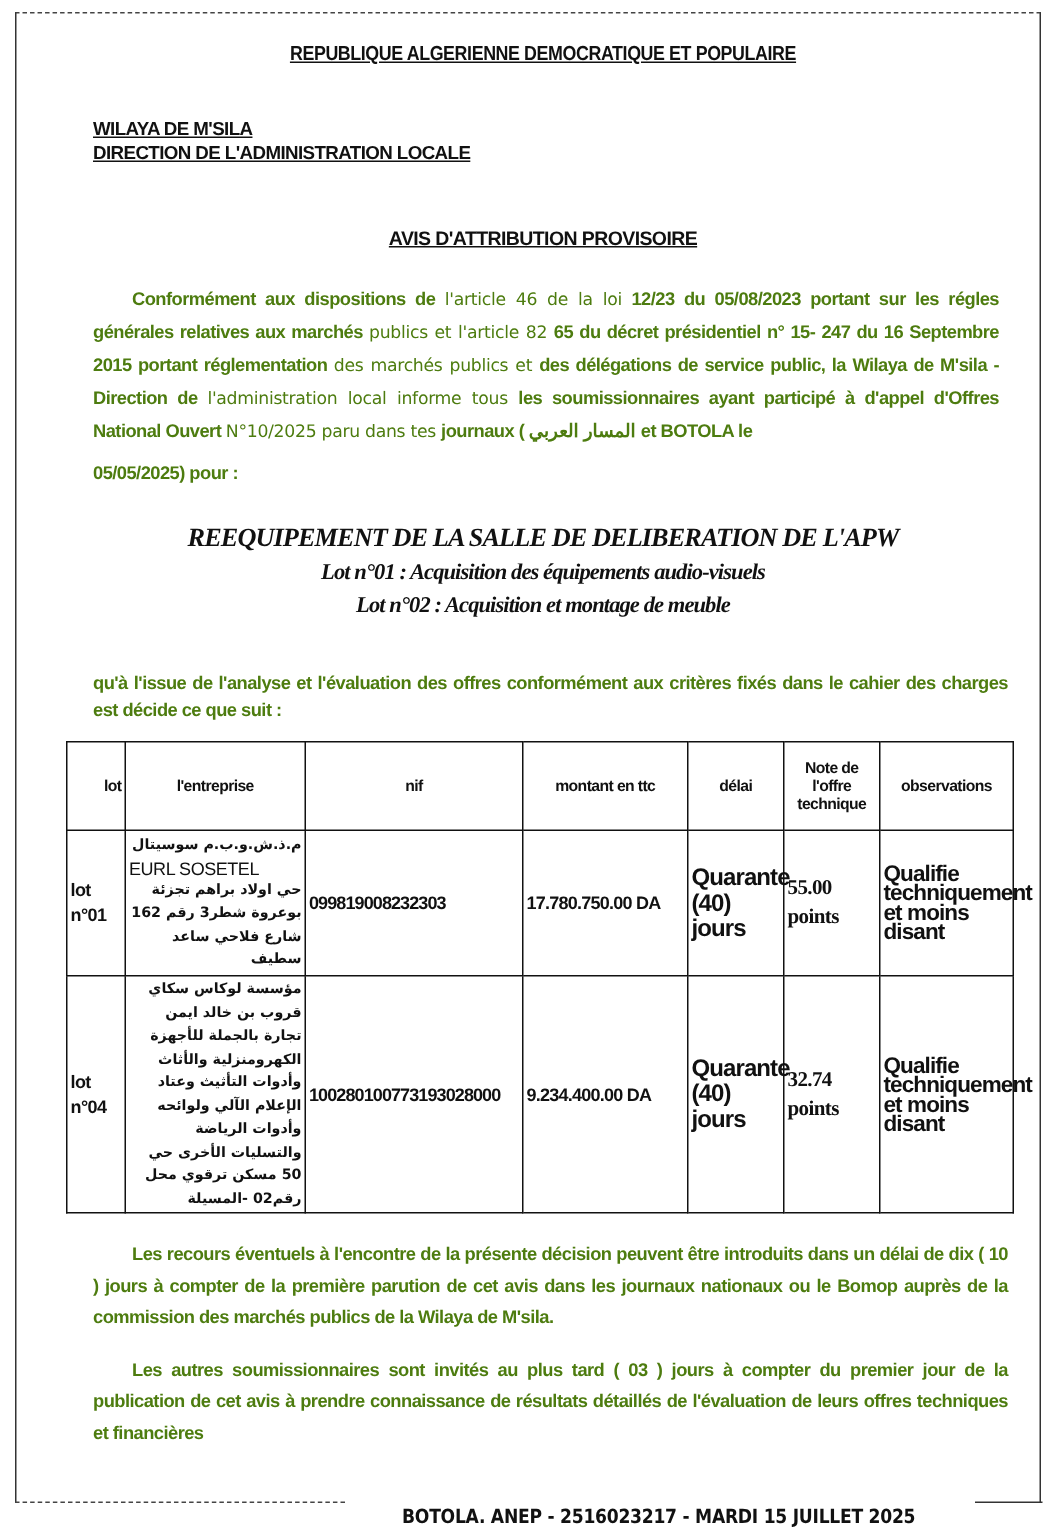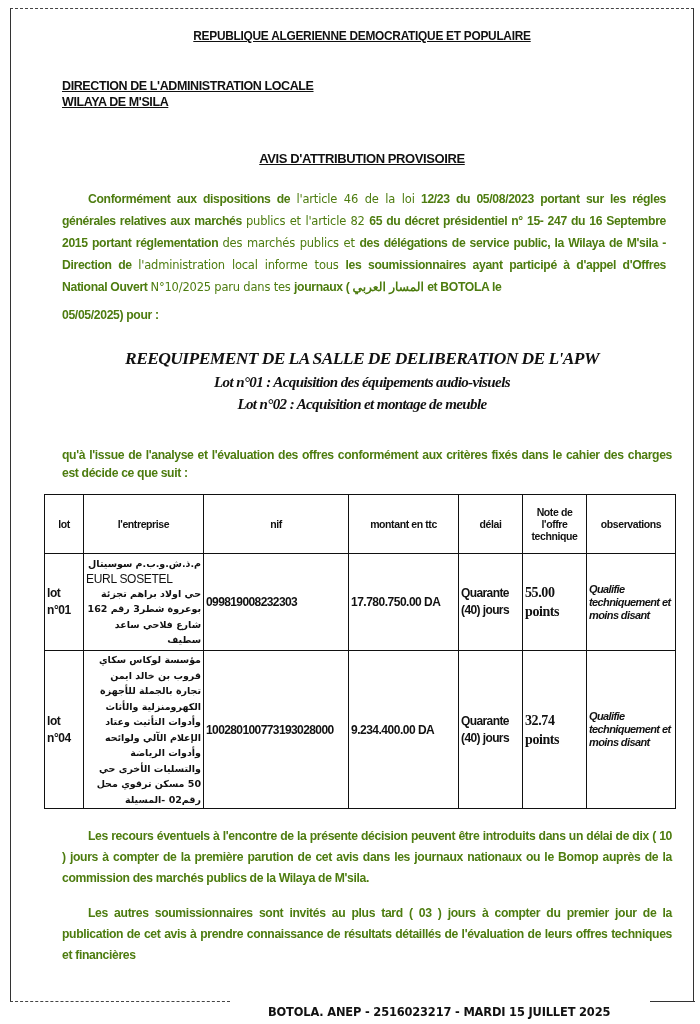--- a/index.html
+++ b/index.html
@@ -44,51 +44,51 @@
   table.results {
     position: absolute; left: 44px; top: 494px; width: 631px;
     border-collapse: collapse; table-layout: fixed;
     font-size: 11px; letter-spacing: -0.4px;
   }
   table.results td, table.results th {
     border: 1.3px solid #111; vertical-align: middle; padding: 1px 2px;
     font-weight: bold;
   }
   table.results th { height: 56px; font-size: 10.5px; }
-  table.results th.left, table.results td.left { text-align: center; }
+  table.results th.left, table.results td.left { text-align: right; }
   .row1 td { height: 94px; }
   .row2 td { height: 151px; }
   .arabic { font-family: "DejaVu Sans", sans-serif; font-size: 9.5px; line-height: 15.5px; direction: rtl; font-weight: bold; }
   .company-latin { font-size: 12px; font-weight: normal; direction: ltr; display:block; font-family: "Liberation Sans", sans-serif; letter-spacing: -0.3px; }
   .nif-val { font-weight: normal; font-size: 12px; letter-spacing: -0.6px; }
   .montant-val { font-weight: normal; font-size: 12px; letter-spacing: -0.5px; }
-  .delai-val { font-weight: normal; font-size: 12px; line-height: 17px; letter-spacing:-0.6px; }
+  .delai-val { font-weight: normal; font-size: 16px; line-height: 17px; letter-spacing:-0.6px; }
   .note-val { font-family: "Liberation Serif", serif; font-weight: normal; font-size: 14px; line-height: 19px; }
-  .obs-val { font-size: 11px; line-height: 13px; letter-spacing: -0.6px; font-style: italic; }
+  .obs-val { font-size: 15px; line-height: 13px; letter-spacing: -0.6px; }
   .lot-val { font-weight: normal; font-size: 12px; line-height: 17px; }
   .para3 { left: 62px; top: 826px; width: 610px; line-height: 21px; }
   .para4 { left: 62px; top: 903px; width: 610px; line-height: 21px; }
   .indent { display:inline-block; width: 26px; }
   .footer {
     left: 268px; top: 1004px; font-size: 13px; font-weight: bold; letter-spacing: -0.2px;
     font-family: "DejaVu Sans", sans-serif; transform: scaleX(0.88); transform-origin: 0 0; white-space: nowrap;
   }
 </style>
 </head>
 <body>
 
 <div class="frame"></div>
 <div class="frame-bottom-left"></div>
 <div class="frame-bottom-right"></div>
 
 <div class="abs republique">REPUBLIQUE ALGERIENNE DEMOCRATIQUE  ET POPULAIRE</div>
 
 <div class="abs header-block">
+  <div class="u">WILAYA DE M'SILA</div>
   <div class="u">DIRECTION DE L'ADMINISTRATION LOCALE</div>
-  <div class="u">WILAYA DE M'SILA</div>
 </div>
 
 <div class="abs avis">AVIS D'ATTRIBUTION PROVISOIRE</div>
 
 <div class="abs para para1">
   <span class="indent"></span><span>Conformément aux dispositions de </span><span class="light">l'article 46 de la loi</span><span> 12/23 du 05/08/2023 portant sur les régles générales relatives aux marchés </span><span class="light">publics et l'article 82 </span><span>65 du décret présidentiel n° 15- 247 du 16 Septembre 2015 portant réglementation </span><span class="light">des marchés publics et </span><span>des délégations de service public, la Wilaya de M'sila - Direction de </span><span class="light">l'administration local informe tous </span><span>les soumissionnaires ayant participé à d'appel d'Offres National Ouvert </span><span class="light">N°10/2025 paru dans tes </span><span>journaux ( المسار العربي et  BOTOLA le</span>
   <span class="last">05/05/2025) pour :</span>
 </div>
 
 <div class="abs title-block">

